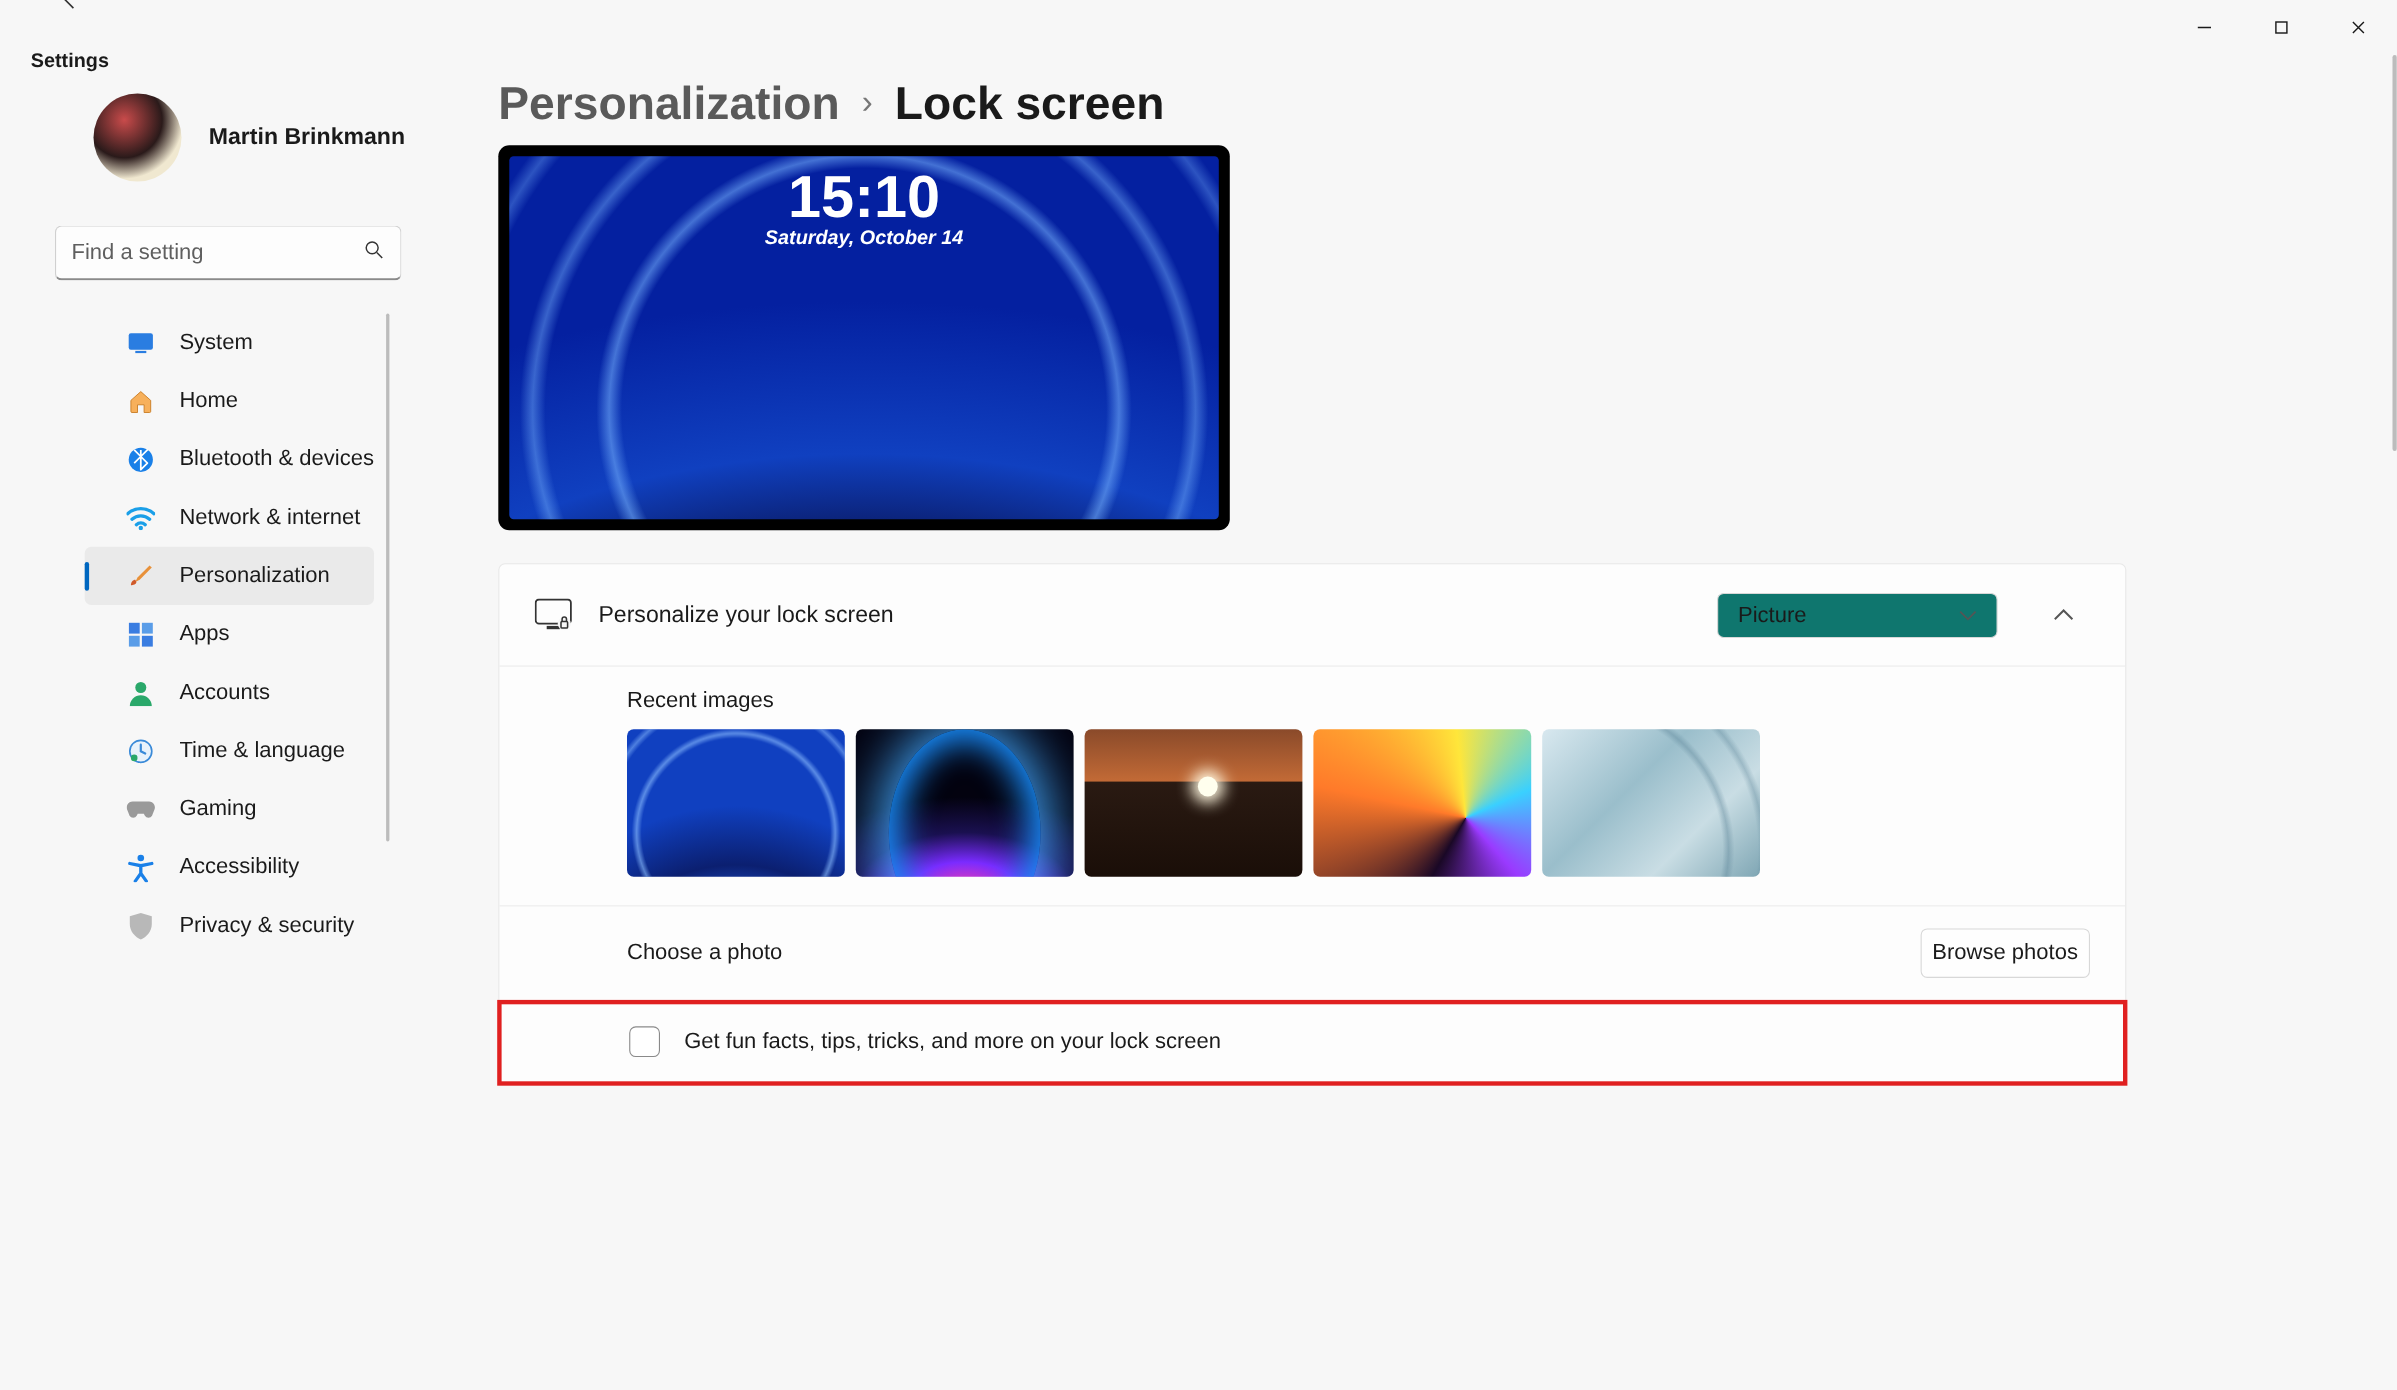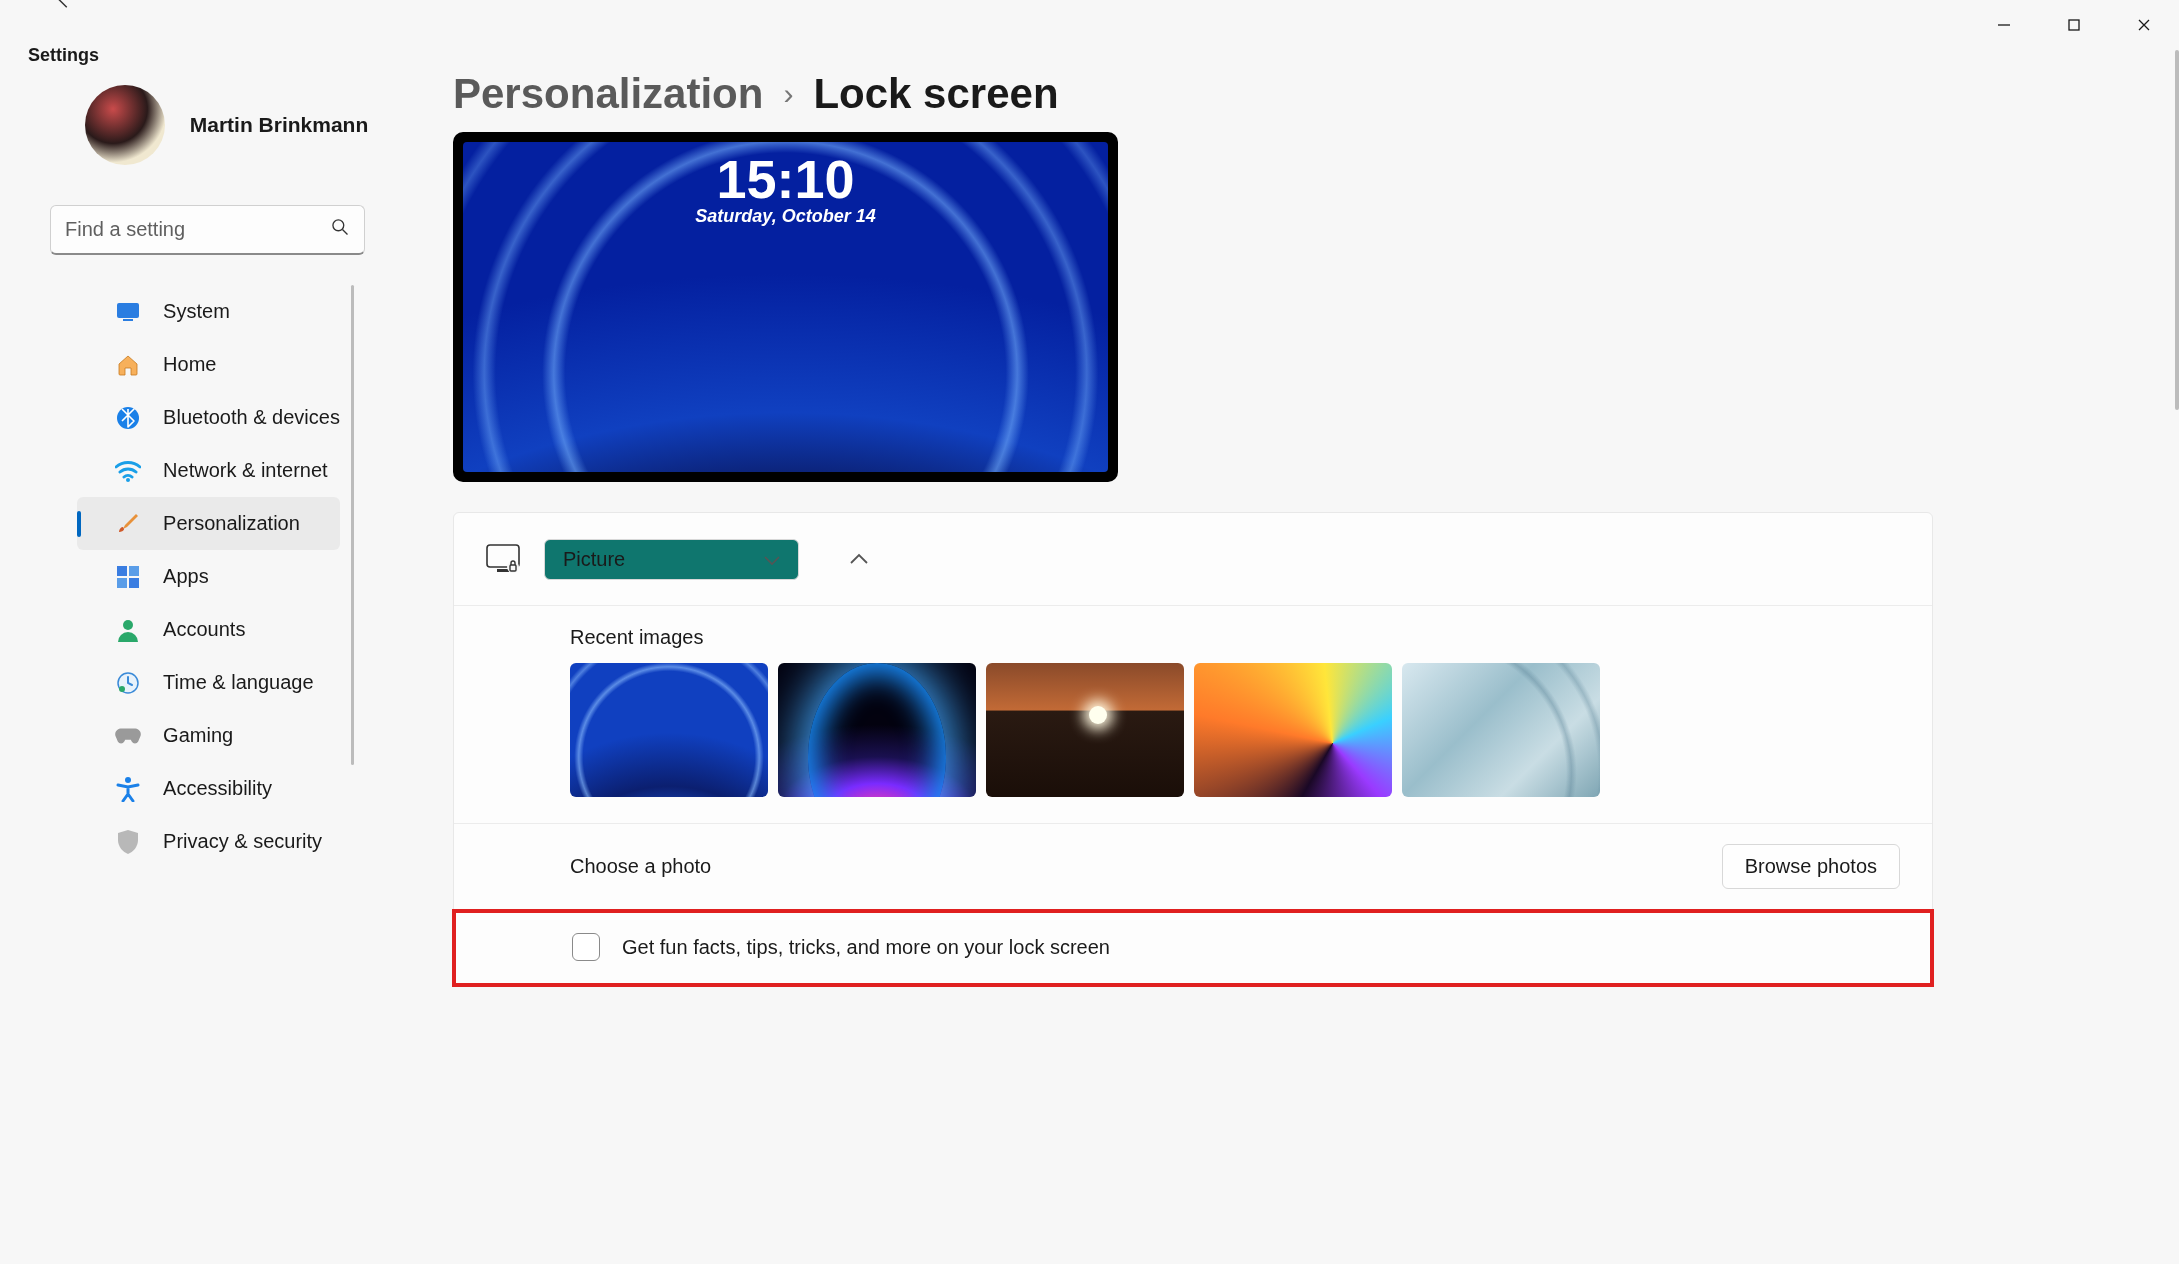--- a/index.html
+++ b/index.html
@@ -254,21 +254,21 @@
     border-top: 1px solid #ececec;
     display: flex;
     align-items: center;
     justify-content: space-between;
     padding: 20px 32px 20px 116px;
   }
   .browse-btn {
     border: 1px solid #d8d8d8;
     background: #fefefe;
     border-radius: 6px;
-    padding: 10px 22px;
+    padding: 10px 10px;
     font-size: 20px;
     cursor: pointer;
   }
   .checkbox-row {
     display: flex;
     align-items: center;
     gap: 22px;
     padding: 20px 32px 22px 116px;
     border-top: 1px solid #ececec;
   }
@@ -461,20 +461,21 @@
         <div class="card-head">
           <span class="card-head-icon">
             <svg width="34" height="30" viewBox="0 0 34 30">
                 <rect x="1" y="1" width="32" height="22" rx="3" fill="none" stroke="#333" stroke-width="1.6"></rect>
                 <rect x="11" y="25" width="12" height="3" fill="#333"></rect>
                 <circle cx="27" cy="23" r="6" fill="#f7f7f7"></circle>
                 <rect x="24" y="21" width="6" height="6" rx="1" fill="none" stroke="#333" stroke-width="1.4"></rect>
                 <path d="M25 21v-2a2 2 0 0 1 4 0v2" fill="none" stroke="#333" stroke-width="1.4"></path>
               </svg>
           </span>
+          <span class="card-head-label">Personalize your lock screen</span>
           <div class="dropdown">
             <span>Picture</span>
             <span>
               <svg width="16" height="10" viewBox="0 0 16 10">
                   <path d="M1 1l7 7 7-7" fill="none" stroke="#555" stroke-width="1.6"></path>
                 </svg>
             </span>
           </div>
           <div class="expand-chev">
             <svg width="18" height="12" viewBox="0 0 18 12">

